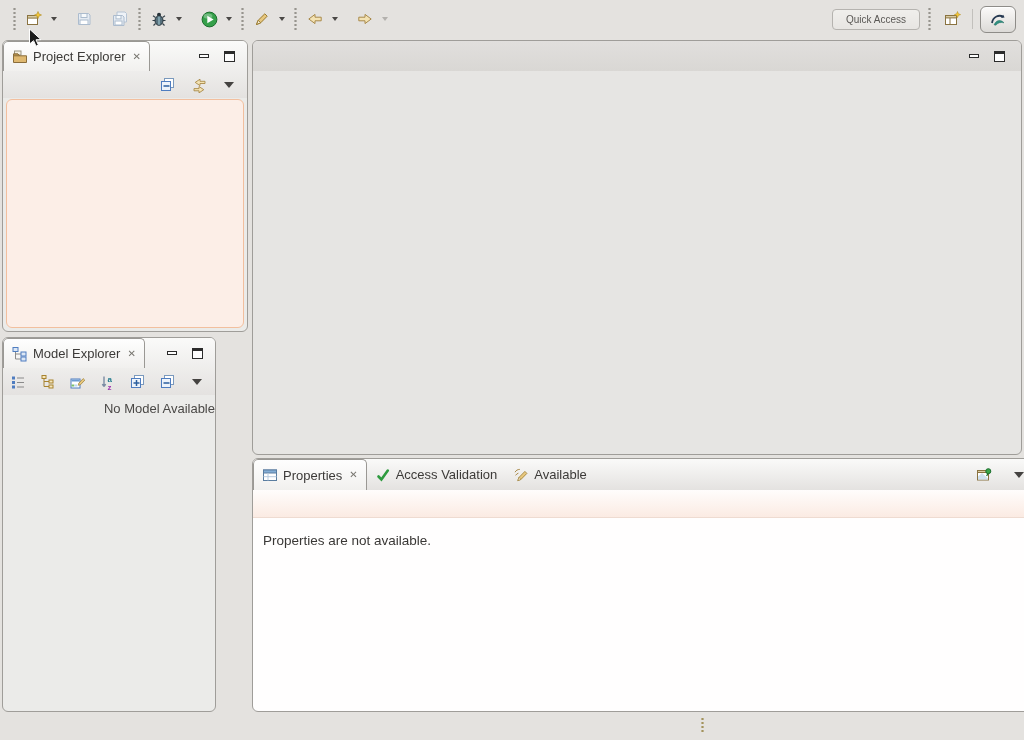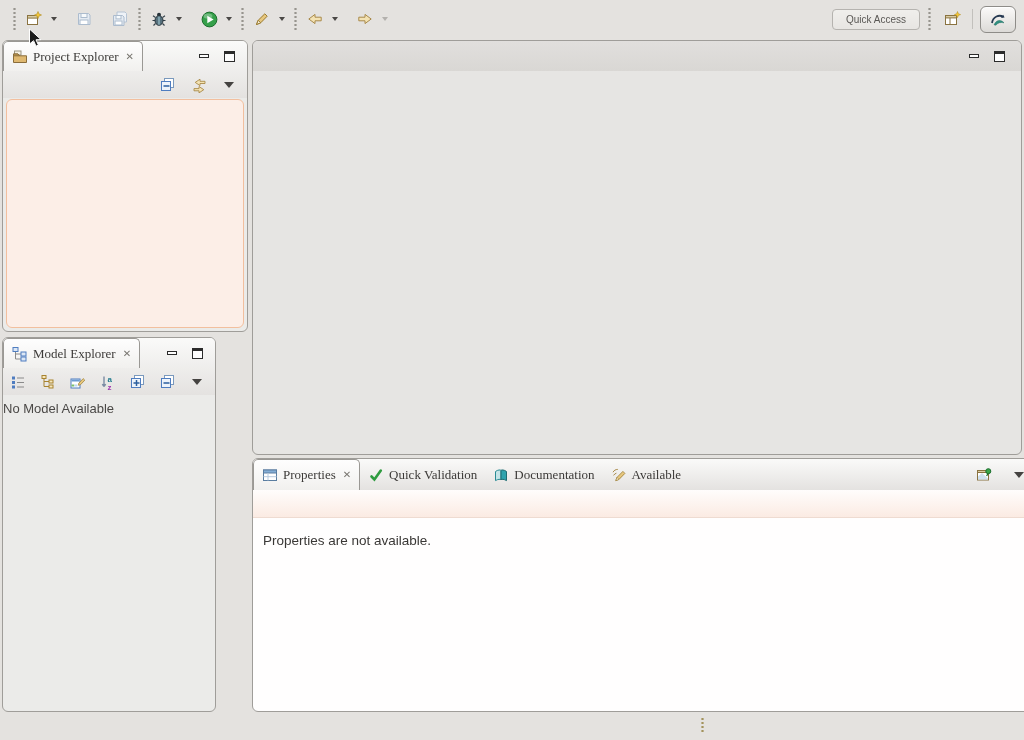--- a/index.html
+++ b/index.html
@@ -14,35 +14,35 @@
   .dd{width:0;height:0;border-left:3.5px solid transparent;border-right:3.5px solid transparent;border-top:4.5px solid #4a4846;}
   .dd.dis{border-top-color:#b3b1ad;}
   .gap{width:10px;flex:none;}
   .qa{margin-left:auto;border:1px solid #b5b3af;border-radius:4px;padding:4px 13px;font-size:10px;color:#5a5855;background:linear-gradient(#f0efec,#e7e5e2);flex:none;}
   .vsep{width:1px;height:20px;background:#c2c0bc;margin:0 7px;flex:none;}
   .persp-btn{display:flex;align-items:center;justify-content:center;width:36px;height:27px;border:1px solid #8e8c88;border-radius:6px;background:linear-gradient(#fbfaf9,#dcdad7);box-shadow:inset 0 1px 0 #fff;flex:none;}
 
   
   .panel{position:absolute;border:1px solid #9f9d99;border-radius:6px;overflow:hidden;background:#ebebe9;box-sizing:border-box;}
   .panel-header{background:linear-gradient(#fafaf9,#e4e2e0);}
-  .tabbar{display:flex;align-items:stretch;height:30px;font-family:Liberation Serif, serif;}
+  .tabbar{display:flex;align-items:stretch;height:30px;}
   .tab{display:flex;align-items:center;gap:5px;padding:0 8px;font-size:13px;color:#3c3a38;}
   .tab.active{background:linear-gradient(#fefefe,#f1f0ee);border:1px solid #9a9894;border-bottom:none;border-radius:5px 5px 0 0;}
   .tab-close{font-size:10px;color:#77756f;margin-left:2px;line-height:1;}
   .winbtns{margin-left:auto;display:flex;align-items:center;gap:15px;padding-right:12px;}
   .btn-min{width:10px;height:4px;border:1px solid #2b2b2b;background:#fdfdfd;box-sizing:border-box;}
   .btn-max{width:11px;height:11px;border:1px solid #2b2b2b;border-top:3px solid #2b2b2b;background:#fdfdfd;box-sizing:border-box;}
   .viewbar{display:flex;align-items:center;justify-content:flex-end;gap:10px;height:27px;padding-right:9px;}
   .menu-tri{width:0;height:0;border-left:5px solid transparent;border-right:5px solid transparent;border-top:6px solid #454341;}
 
   #project-explorer{left:2px;top:40px;width:246px;height:292px;}
   #pe-tree{position:absolute;left:3px;right:3px;top:58px;bottom:3px;background:#fceee7;border:1px solid #f2bf9e;border-radius:6px;}
 
   #model-explorer{left:2px;top:337px;width:214px;height:375px;}
-  .empty-msg{text-align:left;font-size:13px;color:#4a4846;padding-top:6px;}
+  .empty-msg{text-align:right;font-size:13px;color:#4a4846;padding-top:6px;}
 
   #editor-area{left:252px;top:40px;width:770px;height:415px;background:#e6e5e3;}
   #editor-area .strip{height:30px;background:linear-gradient(#e1dfdd,#d9d7d4);display:flex;align-items:center;}
 
   #properties-panel{left:252px;top:458px;width:844px;height:254px;background:#fffefe;}
   #properties-panel .tabbar{height:31px;}
   .props-strip{height:27px;background:linear-gradient(#fffdfc,#fbebe3);border-bottom:1px solid #eedbd1;}
   .props-msg{font-size:13.5px;color:#3a3836;padding:15px 10px;}
   .props-btns{margin-left:auto;display:flex;align-items:center;gap:16px;padding-right:14px;}
 
@@ -303,28 +303,21 @@
             <line x1="6" y1="6" x2="6" y2="13.5" stroke="#b8cbde"></line>
             <line x1="1.5" y1="9.7" x2="14.5" y2="9.7" stroke="#b8cbde"></line>
           </svg>
           <span>Properties</span>
           <span class="tab-close">✕</span>
         </div>
         <div class="tab">
           <svg width="16" height="16" viewBox="0 0 16 16">
             <path d="M3.5 9.5 L6.4 12.5 L12.8 3.5" stroke="#2e9b3f" stroke-width="2.6" fill="none" stroke-linecap="round"></path>
           </svg>
-          <span>Quick Validation</span>
-        </div>
-        <div class="tab">
-          <svg width="16" height="16" viewBox="0 0 16 16">
-            <path d="M2.5 4.5 C5 2.6 8 2.6 8 3.6 L8 13 C8 12 5 12 2.5 13.6 Z" fill="#c4e4e7" stroke="#2a8b94"></path>
-            <path d="M13.5 4.5 C11 2.6 8 2.6 8 3.6 L8 13 C8 12 11 12 13.5 13.6 Z" fill="#2fa3ad" stroke="#1e6b70"></path>
-          </svg>
-          <span>Documentation</span>
+          <span>Access Validation</span>
         </div>
         <div class="tab">
           <svg width="16" height="16" viewBox="0 0 16 16">
             <path d="M2 5.2 C3 3.4 4.6 2.4 6.8 2.4 M2.6 8.4 C3.3 7.2 4.2 6.5 5.4 6.2" stroke="#a98a4a" fill="none"></path>
             <path d="M4.8 13.6 L6 10.4 L11.9 4.4 L13.9 6.4 L8 12.4 Z" fill="#e7c77e" stroke="#9a7b2f" stroke-width="0.8"></path>
             <path d="M4.8 13.6 L6 10.4 L8 12.4 Z" fill="#fdf6e3" stroke="#9a7b2f" stroke-width="0.6"></path>
           </svg>
           <span>Available</span>
         </div>
         <div class="props-btns">

